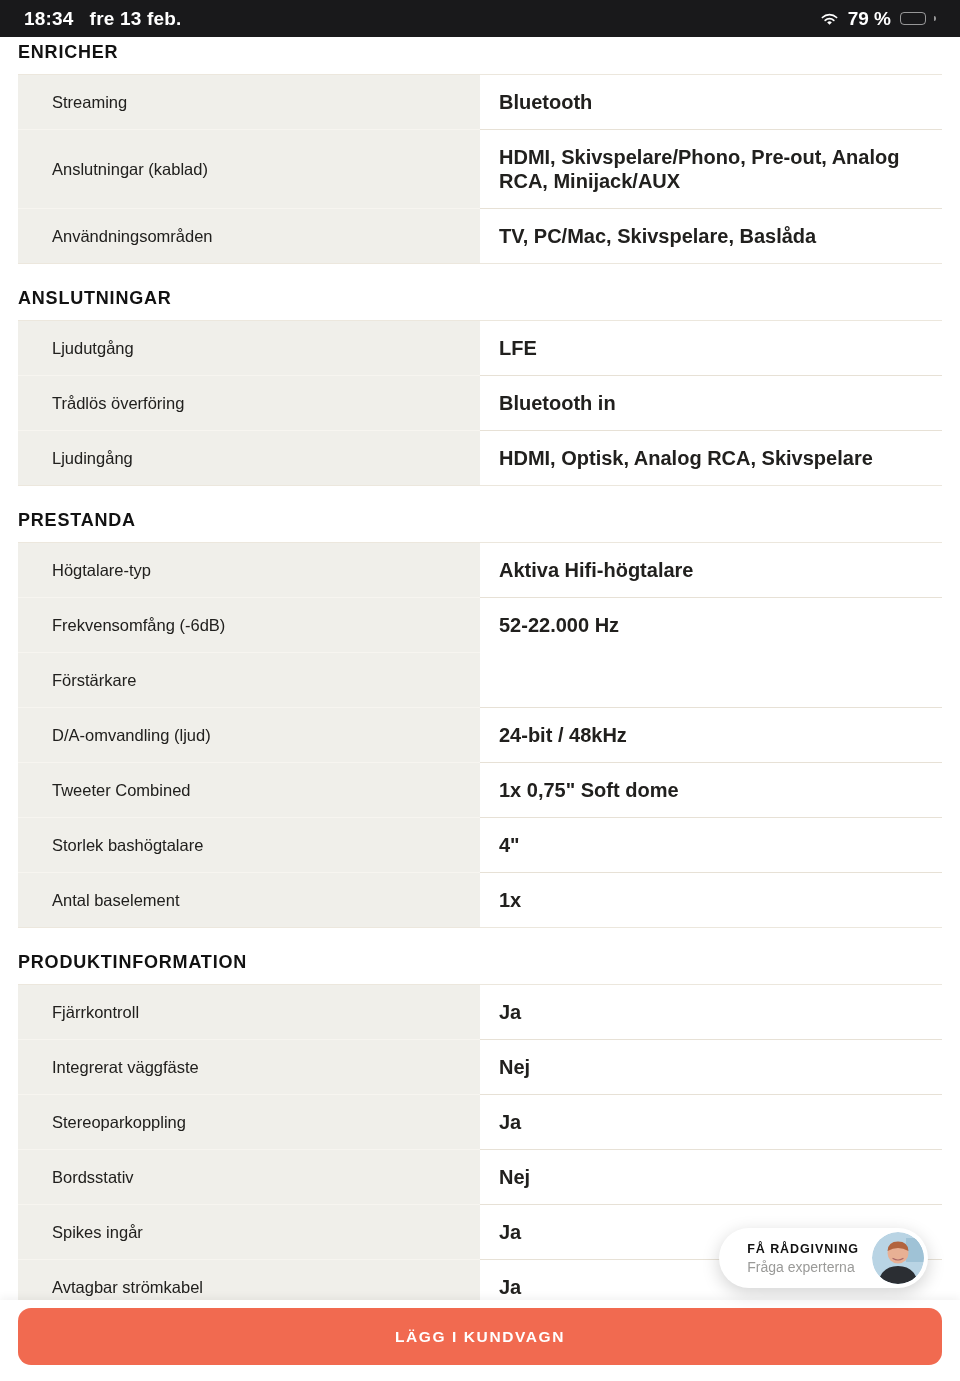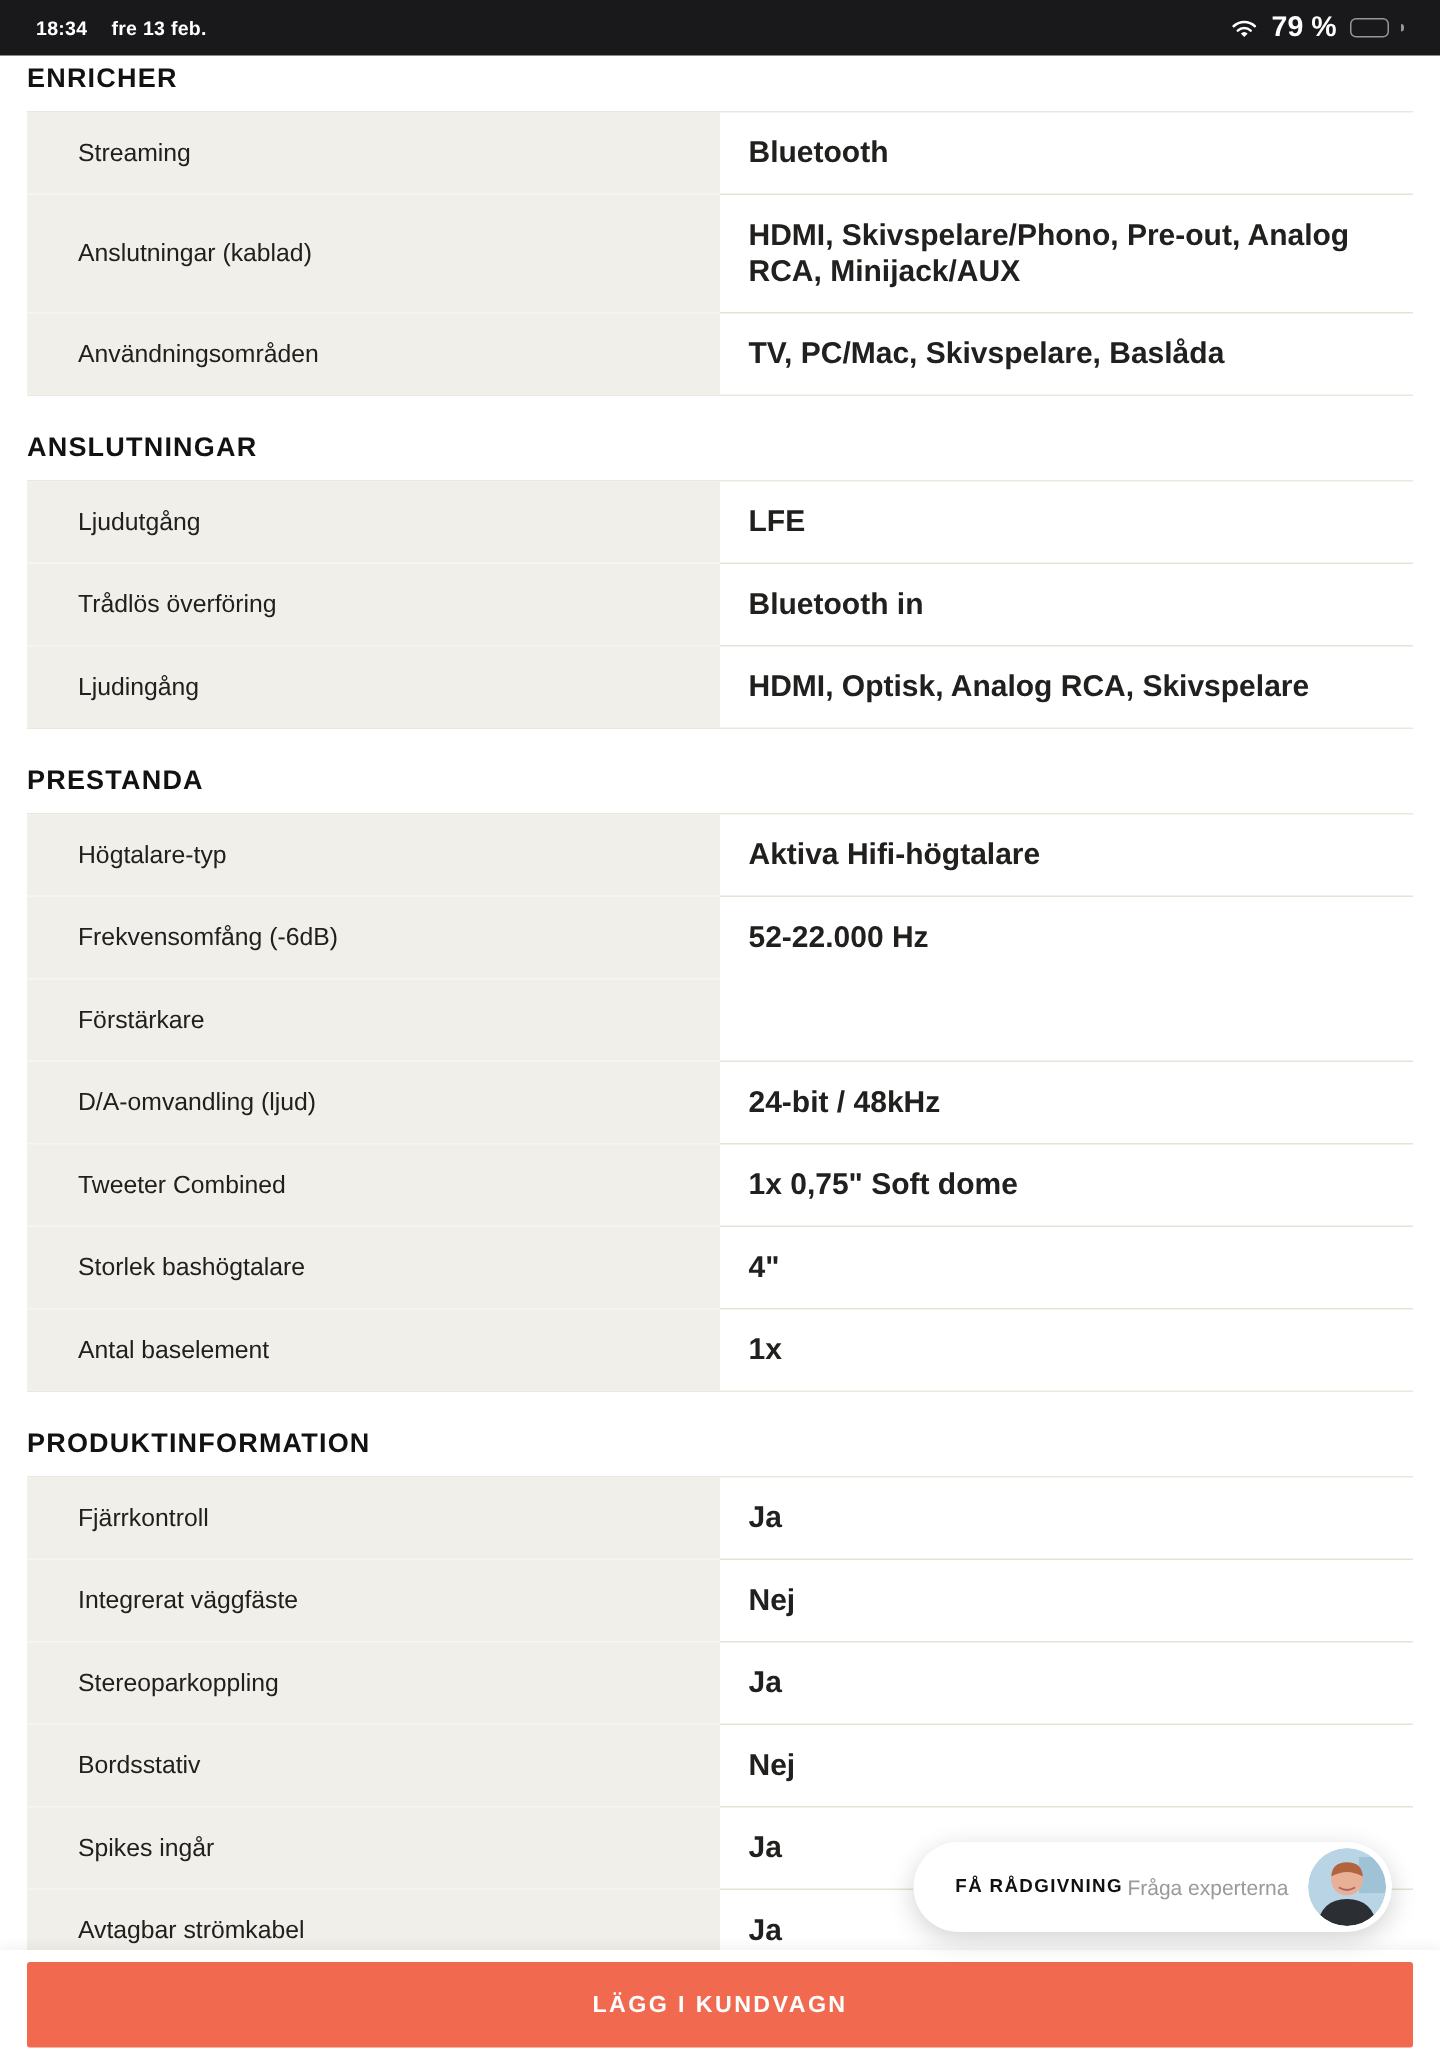--- a/index.html
+++ b/index.html
@@ -14,21 +14,21 @@
     --subtle:#9a9a98;
   }
   *{box-sizing:border-box;margin:0;padding:0;}
   html,body{width:960px;height:1381px;overflow:hidden;}
   body{font-family:"Liberation Sans",sans-serif;background:#fff;color:var(--text);position:relative;}
   #app{width:960px;height:1381px;position:relative;overflow:hidden;background:#fff;}
 
   
   .status-bar{position:absolute;top:0;left:0;width:960px;height:37px;background:var(--status-bg);
     color:#fff;display:flex;align-items:center;justify-content:space-between;padding:0 24px;z-index:40;}
-  .status-left{display:flex;align-items:center;gap:16px;font-size:13px;font-weight:600;letter-spacing:.2px;}
+  .status-left{display:flex;align-items:center;gap:16px;font-size:19px;font-weight:600;letter-spacing:.2px;}
   .status-right{display:flex;align-items:center;gap:7px;font-size:19px;font-weight:600;}
   .wifi-icon{display:inline-flex;margin-right:2px;}
   .battery{width:26px;height:13px;border:1px solid rgba(255,255,255,.55);border-radius:4px;
     padding:1.5px;display:inline-block;position:relative;margin-left:2px;}
   .battery-fill{height:100%;background:#fff;border-radius:2px;}
   .battery-nub{width:2px;height:5px;background:rgba(255,255,255,.55);border-radius:0 2px 2px 0;margin-left:1px;}
 
   
   main{position:absolute;top:37px;left:0;width:960px;padding:0 18px;}
   .section-heading{font-size:18px;line-height:21px;font-weight:bold;color:var(--heading);
@@ -40,28 +40,28 @@
   .spec-row + .spec-row .cell-right{border-top:1px solid var(--divider);}
   .cell-left{width:462px;background:var(--label-bg);padding:15px 34px;min-height:53px;
     display:flex;align-items:center;font-size:16.5px;line-height:24px;}
   .cell-right{flex:1;padding:15px 12px 15px 19px;min-height:53px;
     display:flex;align-items:center;font-size:20px;line-height:24px;font-weight:bold;}
 
   
   .bottom-bar{position:absolute;left:0;bottom:0;width:960px;height:81px;background:#fff;z-index:30;
     box-shadow:0 -3px 8px rgba(0,0,0,.05);}
   .cart-button{position:absolute;left:18px;right:18px;top:8px;height:57px;background:var(--accent);
-    border:none;border-radius:2px;color:#fff;font-family:"Liberation Sans",sans-serif;
+    border:none;border-radius:13px;color:#fff;font-family:"Liberation Sans",sans-serif;
     font-size:15.5px;font-weight:bold;letter-spacing:1.6px;cursor:pointer;}
 
   
   .chat-pill{position:absolute;right:32px;bottom:93px;height:60px;background:#fff;border-radius:32px;
     display:flex;align-items:center;padding:0 4px 0 28px;gap:13px;z-index:35;cursor:pointer;
     box-shadow:0 5px 18px rgba(0,0,0,.18);}
-  .chat-text{display:flex;flex-direction:row;gap:3px;}
+  .chat-text{display:flex;flex-direction:column;gap:3px;}
   .chat-title{font-size:12.5px;font-weight:bold;letter-spacing:.9px;color:#111;}
   .chat-subtitle{font-size:14px;color:var(--subtle);}
   .chat-avatar{width:52px;height:52px;border-radius:50%;overflow:hidden;flex:0 0 auto;}
 </style>
 </head>
 <body>
 
 <div id="app">
 
   <div class="status-bar">

